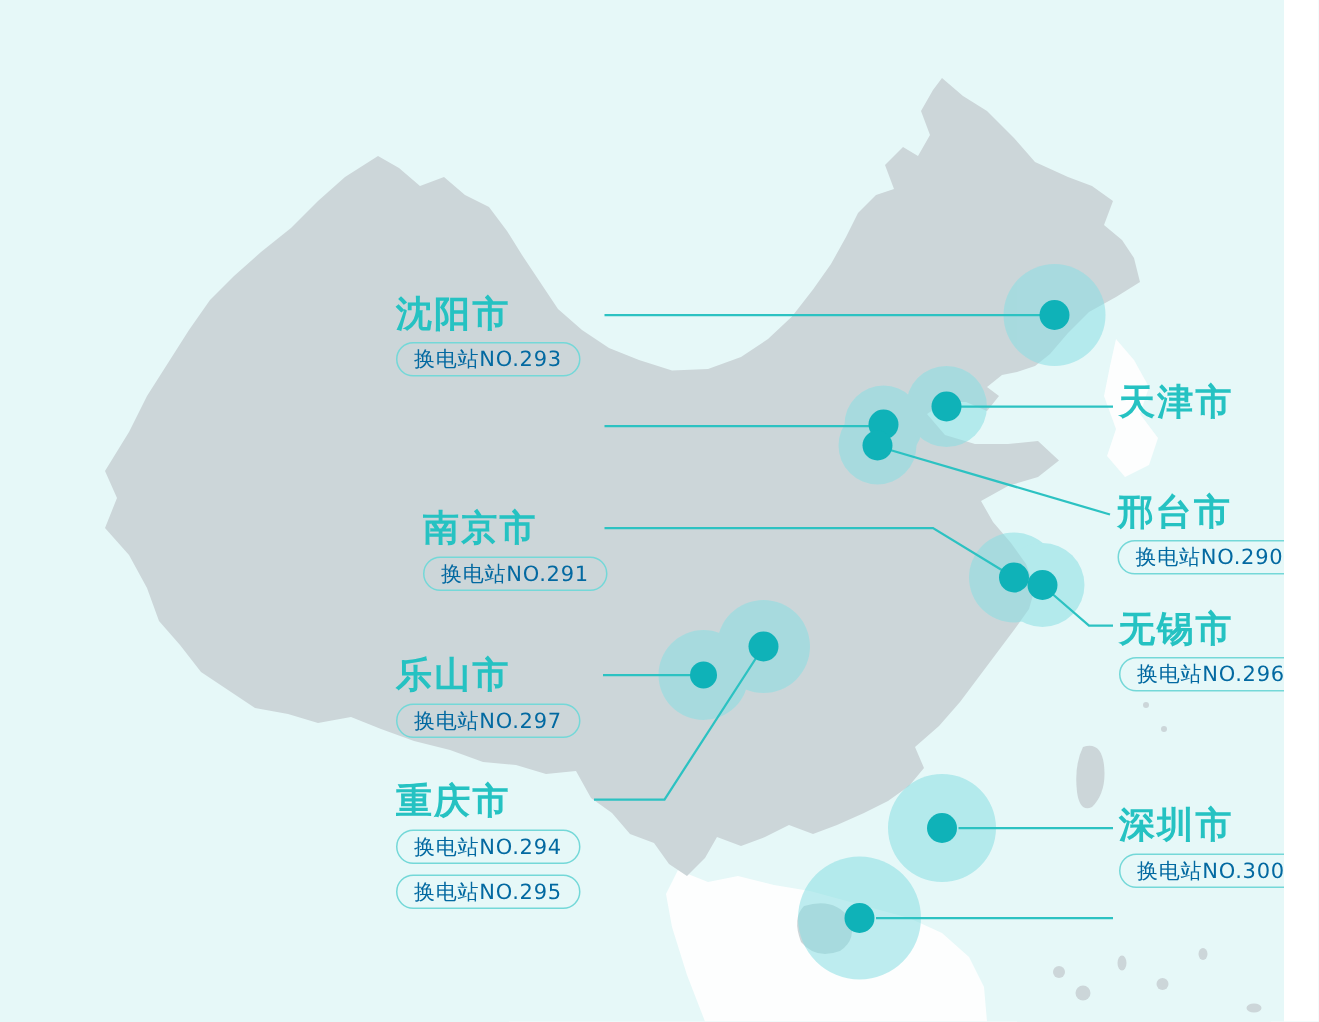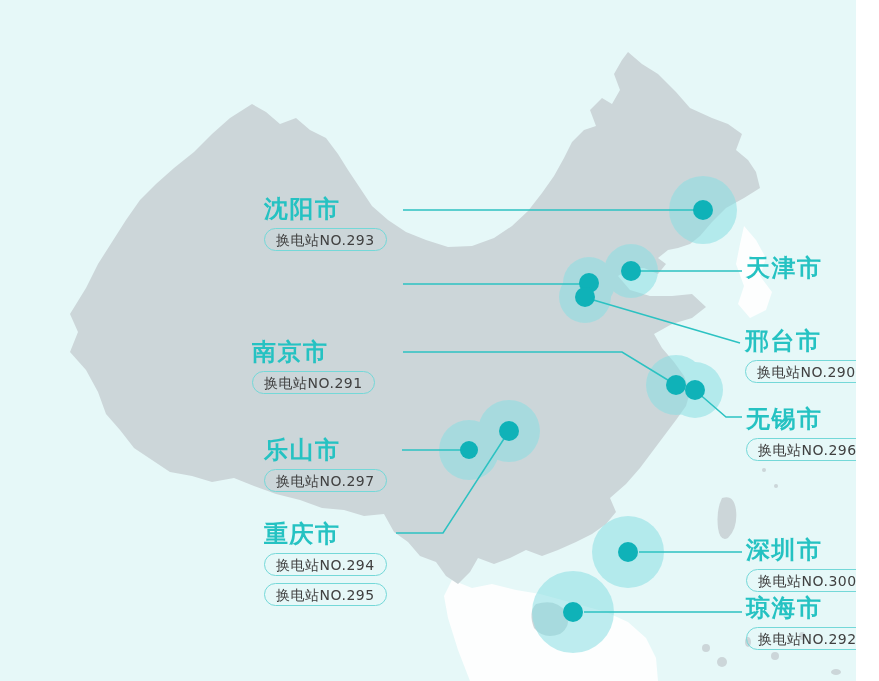--- a/index.html
+++ b/index.html
@@ -21,21 +21,21 @@
     font-size:24px;
     font-weight:bold;
     letter-spacing:1.5px;
     line-height:1;
   }
   .station-badge{
     display:inline-block;
     border:1.5px solid #74d8d8;
     border-radius:14px;
     padding:4px 11px 3px 11px;
-    color:#404040;
+    color:#0369a1;
     font-size:14px;
     font-weight:500;
     letter-spacing:0.5px;
     line-height:1;
     background:transparent;
   }
 </style>
 </head>
 <body>
 
@@ -125,21 +125,21 @@
       <circle cx="573" cy="612" r="10"></circle>
     </g>
   </svg>
 
   <div class="city-label" style="left:264px;top:197px">
     <div class="city-name">沈阳市</div>
     <div class="station-badge">换电站NO.293</div>
   </div>
 
 
-  <div class="city-label" style="left:252px;top:340px">
+  <div class="city-label" style="left:282px;top:340px">
     <div class="city-name">南京市</div>
     <div class="station-badge">换电站NO.291</div>
   </div>
 
   <div class="city-label" style="left:264px;top:438px">
     <div class="city-name">乐山市</div>
     <div class="station-badge">换电站NO.297</div>
   </div>
 
   <div class="city-label" style="left:264px;top:522px">
@@ -160,18 +160,14 @@
   <div class="city-label" style="left:746px;top:407px">
     <div class="city-name">无锡市</div>
     <div class="station-badge">换电站NO.296</div>
   </div>
 
   <div class="city-label" style="left:746px;top:538px">
     <div class="city-name">深圳市</div>
     <div class="station-badge">换电站NO.300</div>
   </div>
 
-  <div class="city-label" style="left:746px;top:596px">
-    <div class="city-name">琼海市</div>
-    <div class="station-badge">换电站NO.292</div>
-  </div>
 
 </div>
 
 </body></html>

